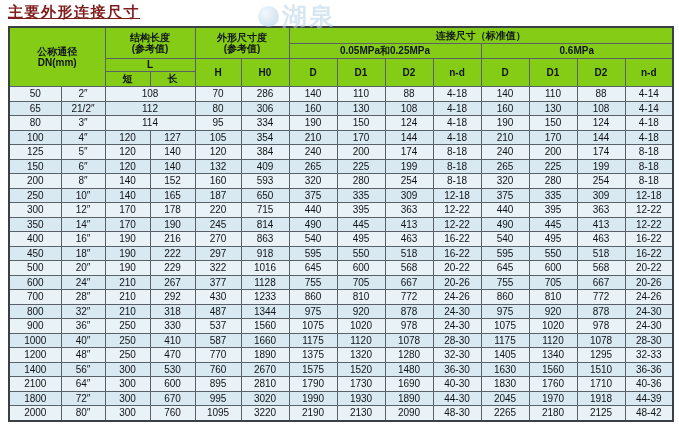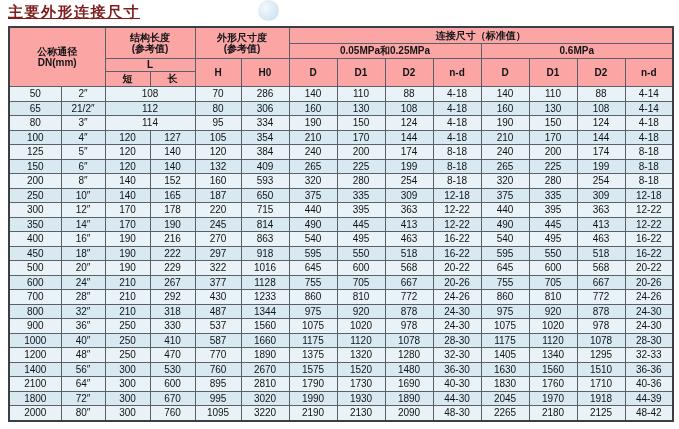--- a/index.html
+++ b/index.html
@@ -42,21 +42,21 @@
   }
   .spec th, .spec td {
     border: 1px solid #596068;
     text-align: center;
     vertical-align: middle;
     padding: 0;
     overflow: hidden;
     white-space: nowrap;
   }
   .spec thead th {
-    background: #fca5a5;
+    background: #84cc16;
     font-weight: bold;
     font-size: 10px;
     line-height: 1.15;
   }
   .spec .hr1 th { height: 15px; }
   .spec .hr2 th { height: 14px; margin-top: 48px; }
   .spec .hr3 th { height: 12px; }
   .spec .hr4 th { height: 14px; }
   .spec tbody td {
     height: 13.5px;
@@ -67,20 +67,21 @@
   .spec tbody tr:nth-child(even) td { background: #d8e9f2; }
   .two-line { display: block; }
 </style>
 </head>
 <body>
 
 <div class="page-title">主要外形连接尺寸</div>
 
 <div class="watermark">
   <span class="wm-icon"></span>
+  <span class="wm-text">湖泉</span>
 </div>
 
 <table class="spec">
   <colgroup>
     <col style="width:52px">
       <col style="width:44px">
     <col style="width:45px">
       <col style="width:45px">
     <col style="width:46px">
       <col style="width:48px">

